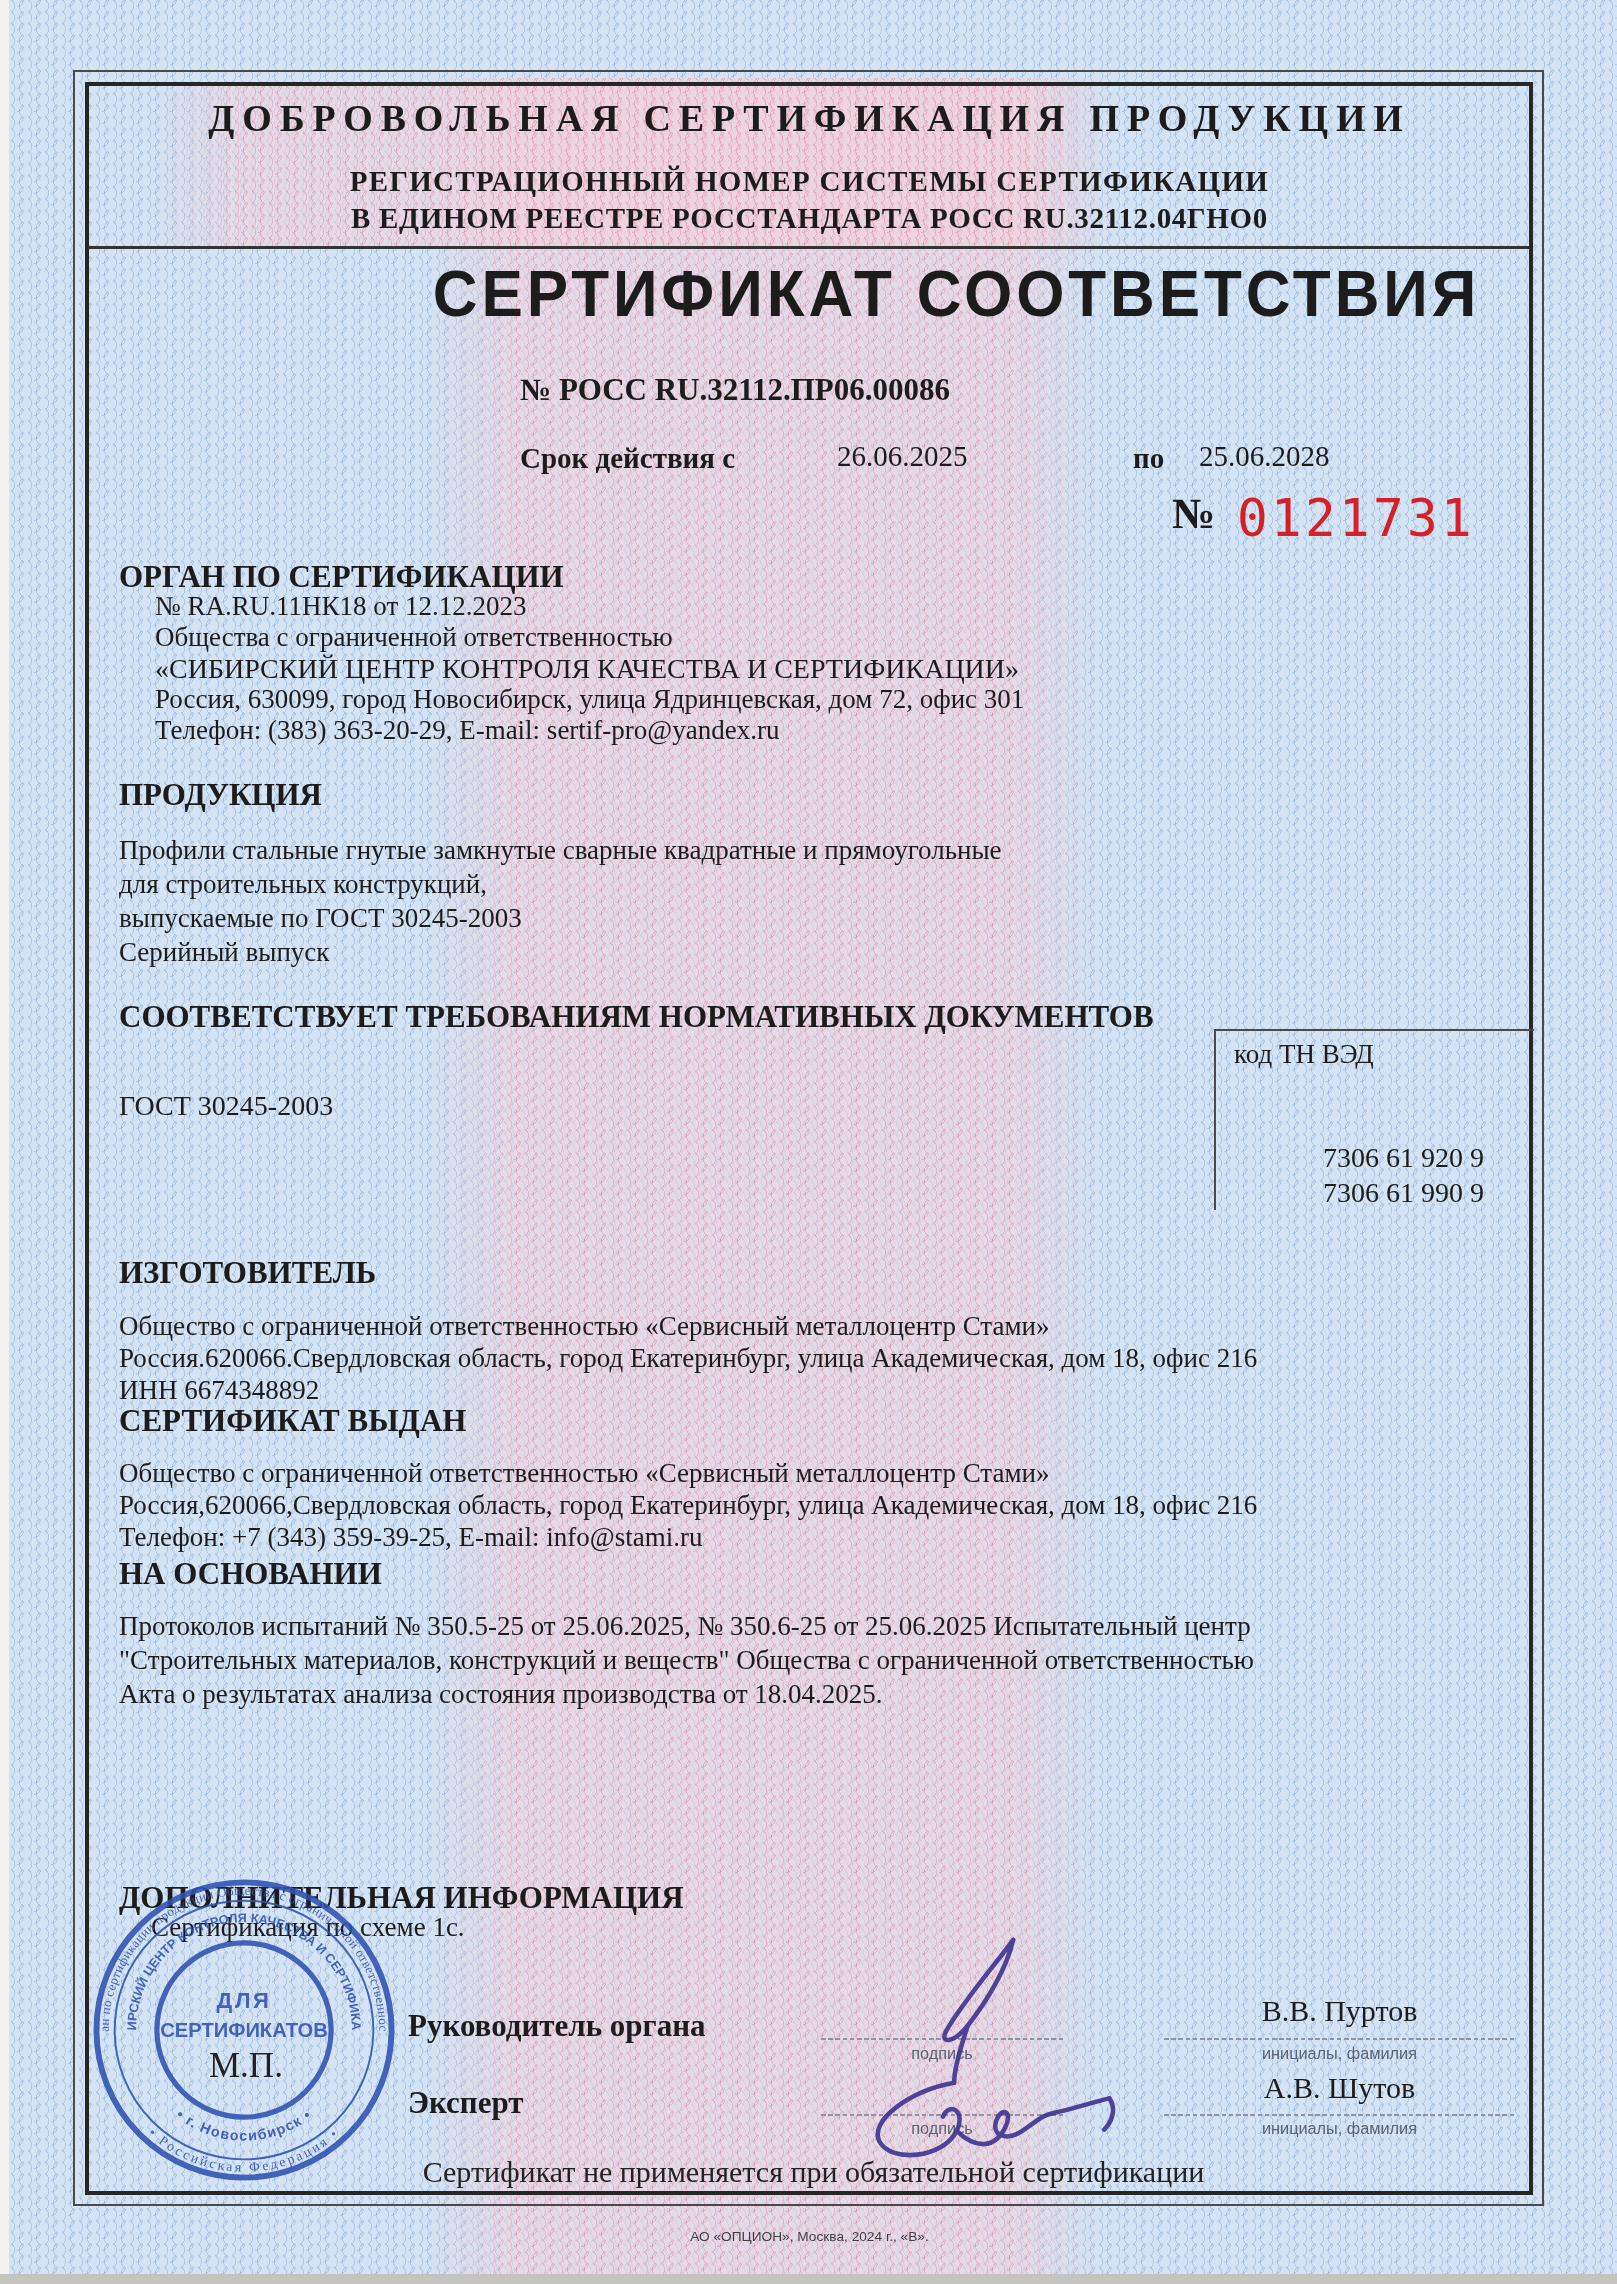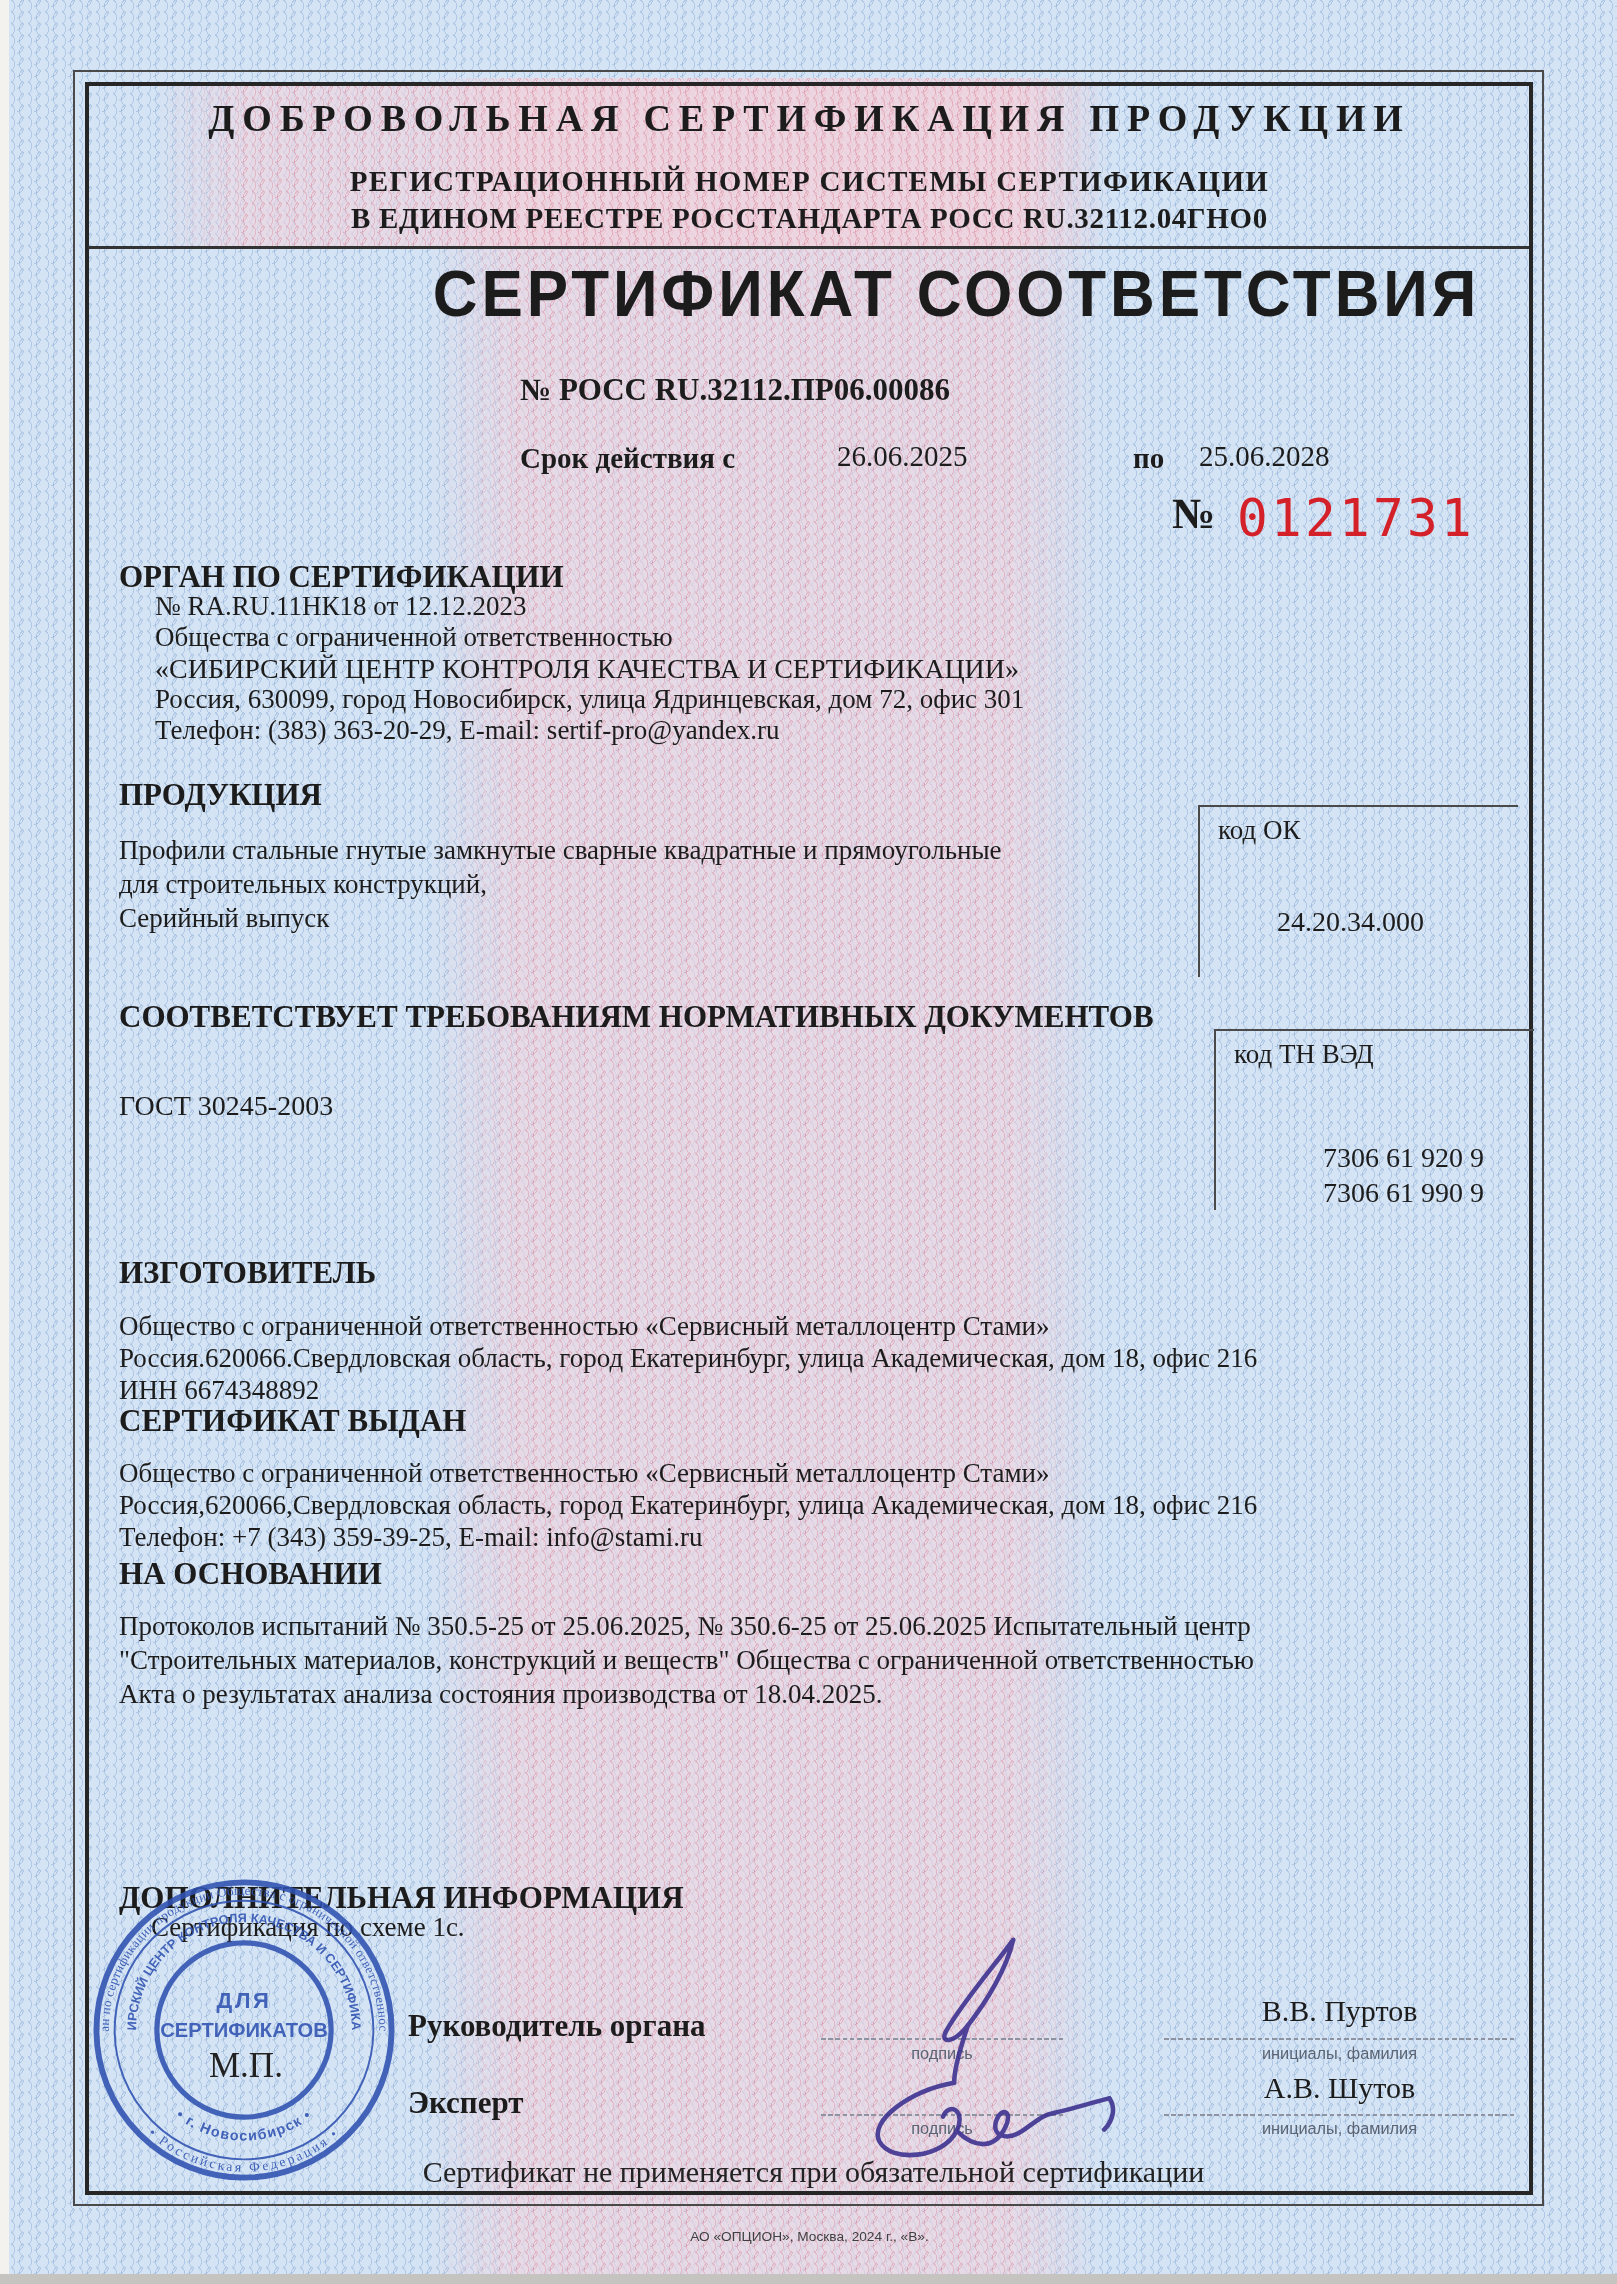--- a/index.html
+++ b/index.html
@@ -63,25 +63,22 @@
     <div>Общества с ограниченной ответственностью</div>
     <div style="font-size:28px;">«СИБИРСКИЙ ЦЕНТР КОНТРОЛЯ КАЧЕСТВА И СЕРТИФИКАЦИИ»</div>
     <div>Россия, 630099, город Новосибирск, улица Ядринцевская, дом 72, офис 301</div>
     <div>Телефон:  (383) 363-20-29, E-mail: sertif-pro@yandex.ru</div>
   </div>
 
   <div class="abs b" style="left:119px;top:777px;font-size:31px;">ПРОДУКЦИЯ</div>
   <div class="abs block" style="left:119px;top:833px;font-size:27px;line-height:34px;width:1073px;">
     <div>Профили стальные гнутые замкнутые сварные квадратные и прямоугольные</div>
     <div>для строительных конструкций,</div>
+    <div>выпускаемые по  ГОСТ 30245-2003</div>
     <div>Серийный выпуск</div>
-  </div>
-  <div class="abs boxcode" style="left:1198px;top:805px;width:320px;height:172px;">
-    <div style="padding:7.8px 0 0 18px;font-size:27px;">код ОК</div>
-    <div style="position:absolute;left:77px;top:99px;font-size:28px;">24.20.34.000</div>
   </div>
 
   <div class="abs b" style="left:119px;top:999px;font-size:31px;">СООТВЕТСТВУЕТ ТРЕБОВАНИЯМ НОРМАТИВНЫХ ДОКУМЕНТОВ</div>
   <div class="abs" style="left:119px;top:1090px;font-size:28px;">ГОСТ 30245-2003</div>
   <div class="abs boxcode" style="left:1198px;top:1029px;width:320px;height:181px;margin-left:16px;">
     <div style="padding:7.8px 0 0 18px;font-size:27px;">код ТН ВЭД</div>
     <div style="position:absolute;left:107px;top:109px;font-size:28px;line-height:35px;white-space:nowrap;">
       <div>7306 61 920 9</div>
       <div>7306 61 990 9</div>
     </div>

